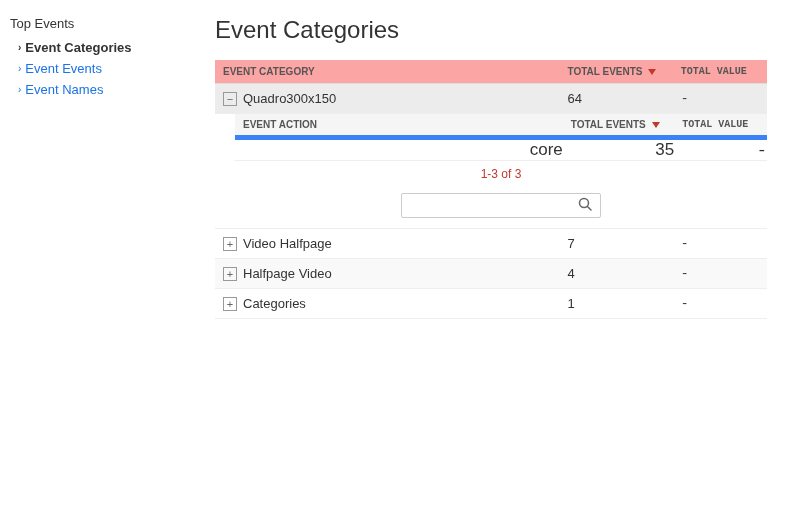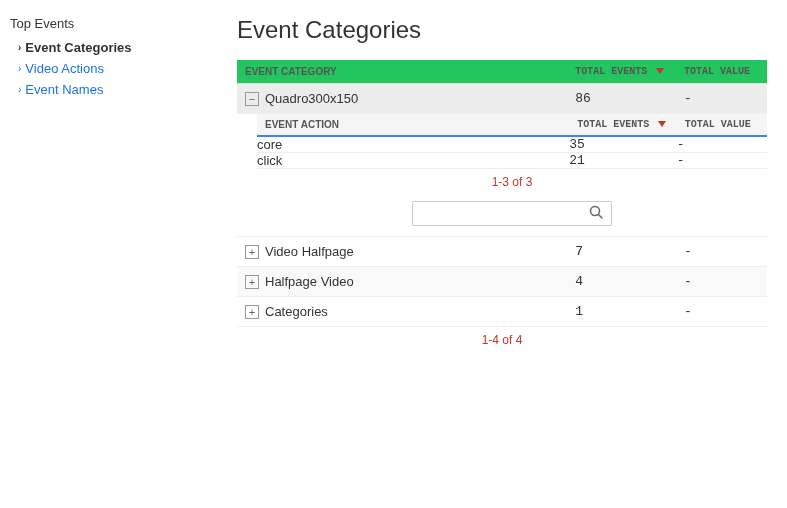--- a/index.html
+++ b/index.html
@@ -8,21 +8,20 @@
       font-size: 13px;
       color: #333;
       background: #fff;
       width: 787px;
       min-height: 508px;
     }
     .layout {
       display: flex;
       width: 787px;
       min-height: 508px;
-      gap: 22px;
     }
     
     .sidebar {
       width: 195px;
       padding: 16px 10px;
       flex-shrink: 0;
     }
     .sidebar-section-title {
       font-size: 13px;
       color: #333;
@@ -69,21 +68,21 @@
       border-collapse: collapse;
     }
     .outer-table th {
       font-size: 10px;
       font-weight: bold;
       text-transform: uppercase;
       color: #555;
       text-align: left;
       padding: 6px 8px;
       border-bottom: 1px solid #ddd;
-      background: #22c55e;
+      background: #fca5a5;
     }
     .outer-table td {
       padding: 7px 8px;
       border-bottom: 1px solid #eee;
       font-size: 13px;
       color: #333;
       vertical-align: middle;
     }
     .outer-table tr.category-row td {
       background: #f5f5f5;
@@ -92,21 +91,21 @@
       background: #ececec;
     }
     .outer-table tr.normal-row td {
       background: #fff;
     }
     .outer-table tr.alt-row td {
       background: #f9f9f9;
     }
 
     .col-name { width: 370px; }
-    .col-events { width: 120px; text-align: left; font-family: Liberation Mono, monospace; }
+    .col-events { width: 120px; text-align: left; }
     .col-value { width: 100px; text-align: left; font-family: Liberation Mono, monospace; }
 
     .expand-icon {
       display: inline-block;
       width: 14px;
       height: 14px;
       border: 1px solid #999;
       text-align: center;
       line-height: 12px;
       font-size: 11px;
@@ -133,28 +132,29 @@
       width: 100%;
       border-collapse: collapse;
     }
     .inner-table th {
       font-size: 10px;
       font-weight: bold;
       text-transform: uppercase;
       color: #555;
       text-align: left;
       padding: 5px 8px;
-      border-bottom: 2px solid #3b82f6;
+      border-bottom: 5px solid #3b82f6;
       background: #f5f5f5;
     }
     .inner-table td {
       padding: 7px 8px;
       border-bottom: 1px solid #eee;
-      font-size: 13px;
+      font-size: 17px;
       background: #fff;
+      text-align: right;
     }
     .inner-table tr:nth-child(even) td {
       background: #fafafa;
     }
 
     
     .pagination-row {
       text-align: center;
       color: #c0392b;
       font-size: 12px;
@@ -203,21 +203,21 @@
 <div class="layout">
 
   <div class="sidebar">
     <div class="sidebar-section-title">Top Events</div>
     <div class="sidebar-item active">
       <span class="chevron">›</span>
       <span>Event Categories</span>
     </div>
     <div class="sidebar-item">
       <span class="chevron">›</span>
-      <span>Video Actions</span>
+      <span>Event Events</span>
     </div>
     <div class="sidebar-item">
       <span class="chevron">›</span>
       <span>Event Names</span>
     </div>
   </div>
 
   <div class="main">
     <h1 class="page-title">Event Categories</h1>
 
@@ -238,21 +238,21 @@
       </thead>
       <tbody>
 
         <tr class="category-row expanded">
           <td class="col-name">
             <div class="cell-name-flex">
               <span class="expand-icon">−</span>
               <span>Quadro300x150</span>
             </div>
           </td>
-          <td class="col-events">86</td>
+          <td class="col-events">64</td>
           <td class="col-value">-</td>
         </tr>
 
         <tr class="inner-section">
           <td colspan="3">
             <div class="inner-table-wrap">
               <table class="inner-table">
                 <thead>
                   <tr>
                     <th class="col-name">
@@ -266,25 +266,20 @@
                       <span>TOTAL VALUE</span>
                     </th>
                   </tr>
                 </thead>
                 <tbody>
                   <tr>
                     <td class="col-name">core</td>
                     <td class="col-events">35</td>
                     <td class="col-value">-</td>
                   </tr>
-                  <tr>
-                    <td class="col-name">click</td>
-                    <td class="col-events">21</td>
-                    <td class="col-value">-</td>
-                  </tr>
                 </tbody>
               </table>
 
               <div class="pagination-row">
                 <span>1-3 of 3</span>
               </div>
 
               <div class="search-row">
                 <div class="search-box">
                   <input type="text" style="">
@@ -329,18 +324,15 @@
               <span>Categories</span>
             </div>
           </td>
           <td class="col-events">1</td>
           <td class="col-value">-</td>
         </tr>
 
       </tbody>
     </table>
 
-    <div class="pagination-row">
-      <span>1-4 of 4</span>
-    </div>
 
   </div>
 </div>
 
 </body></html>

